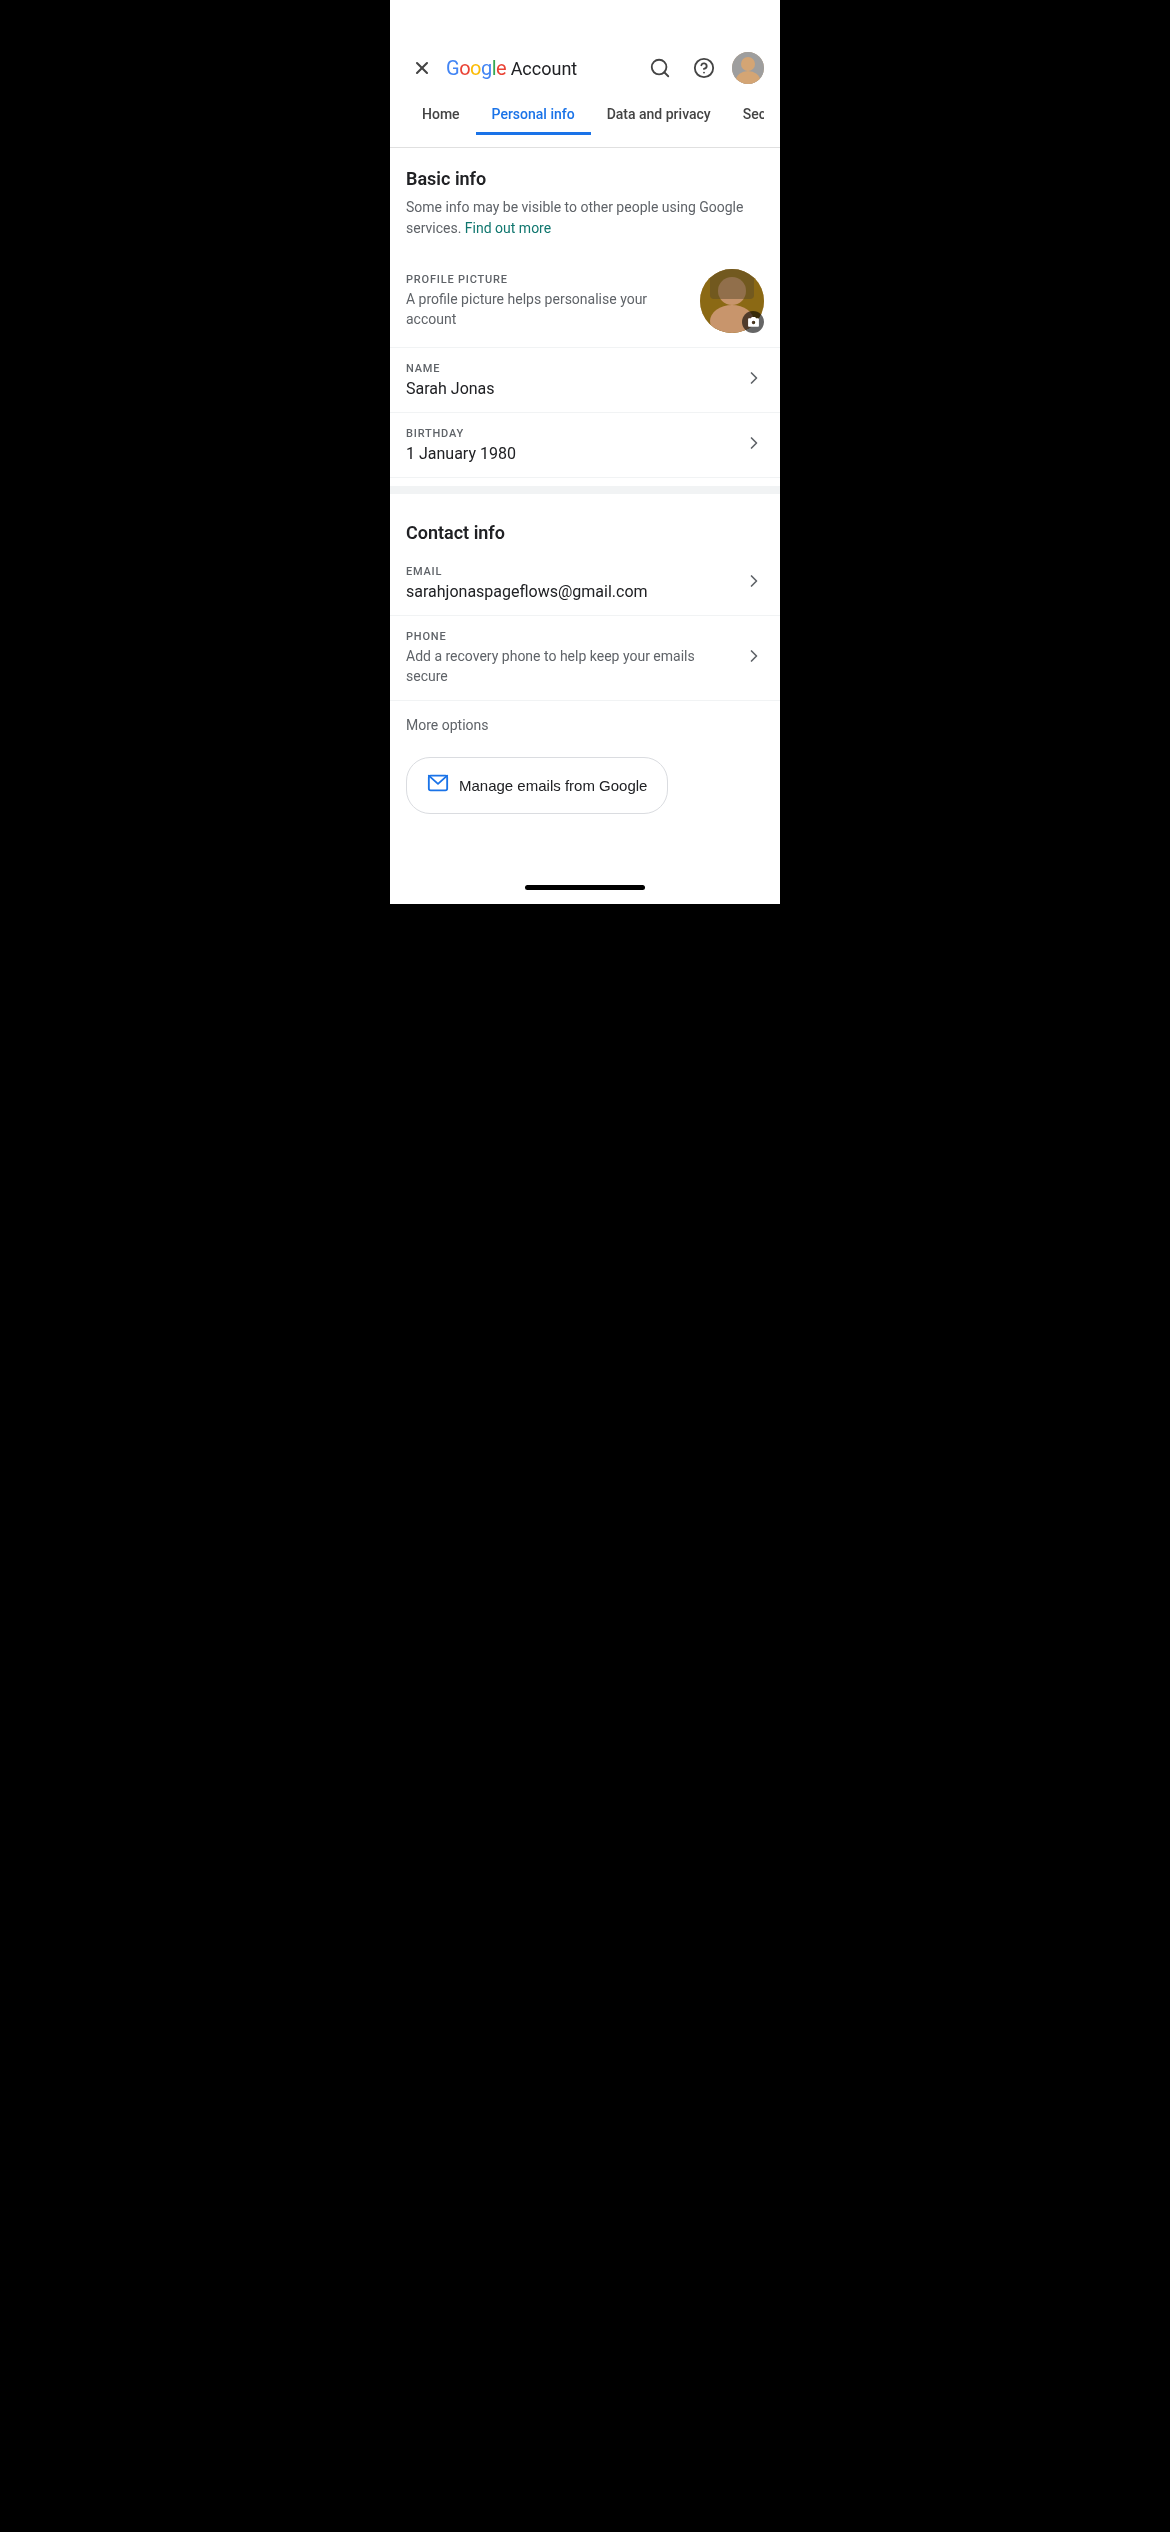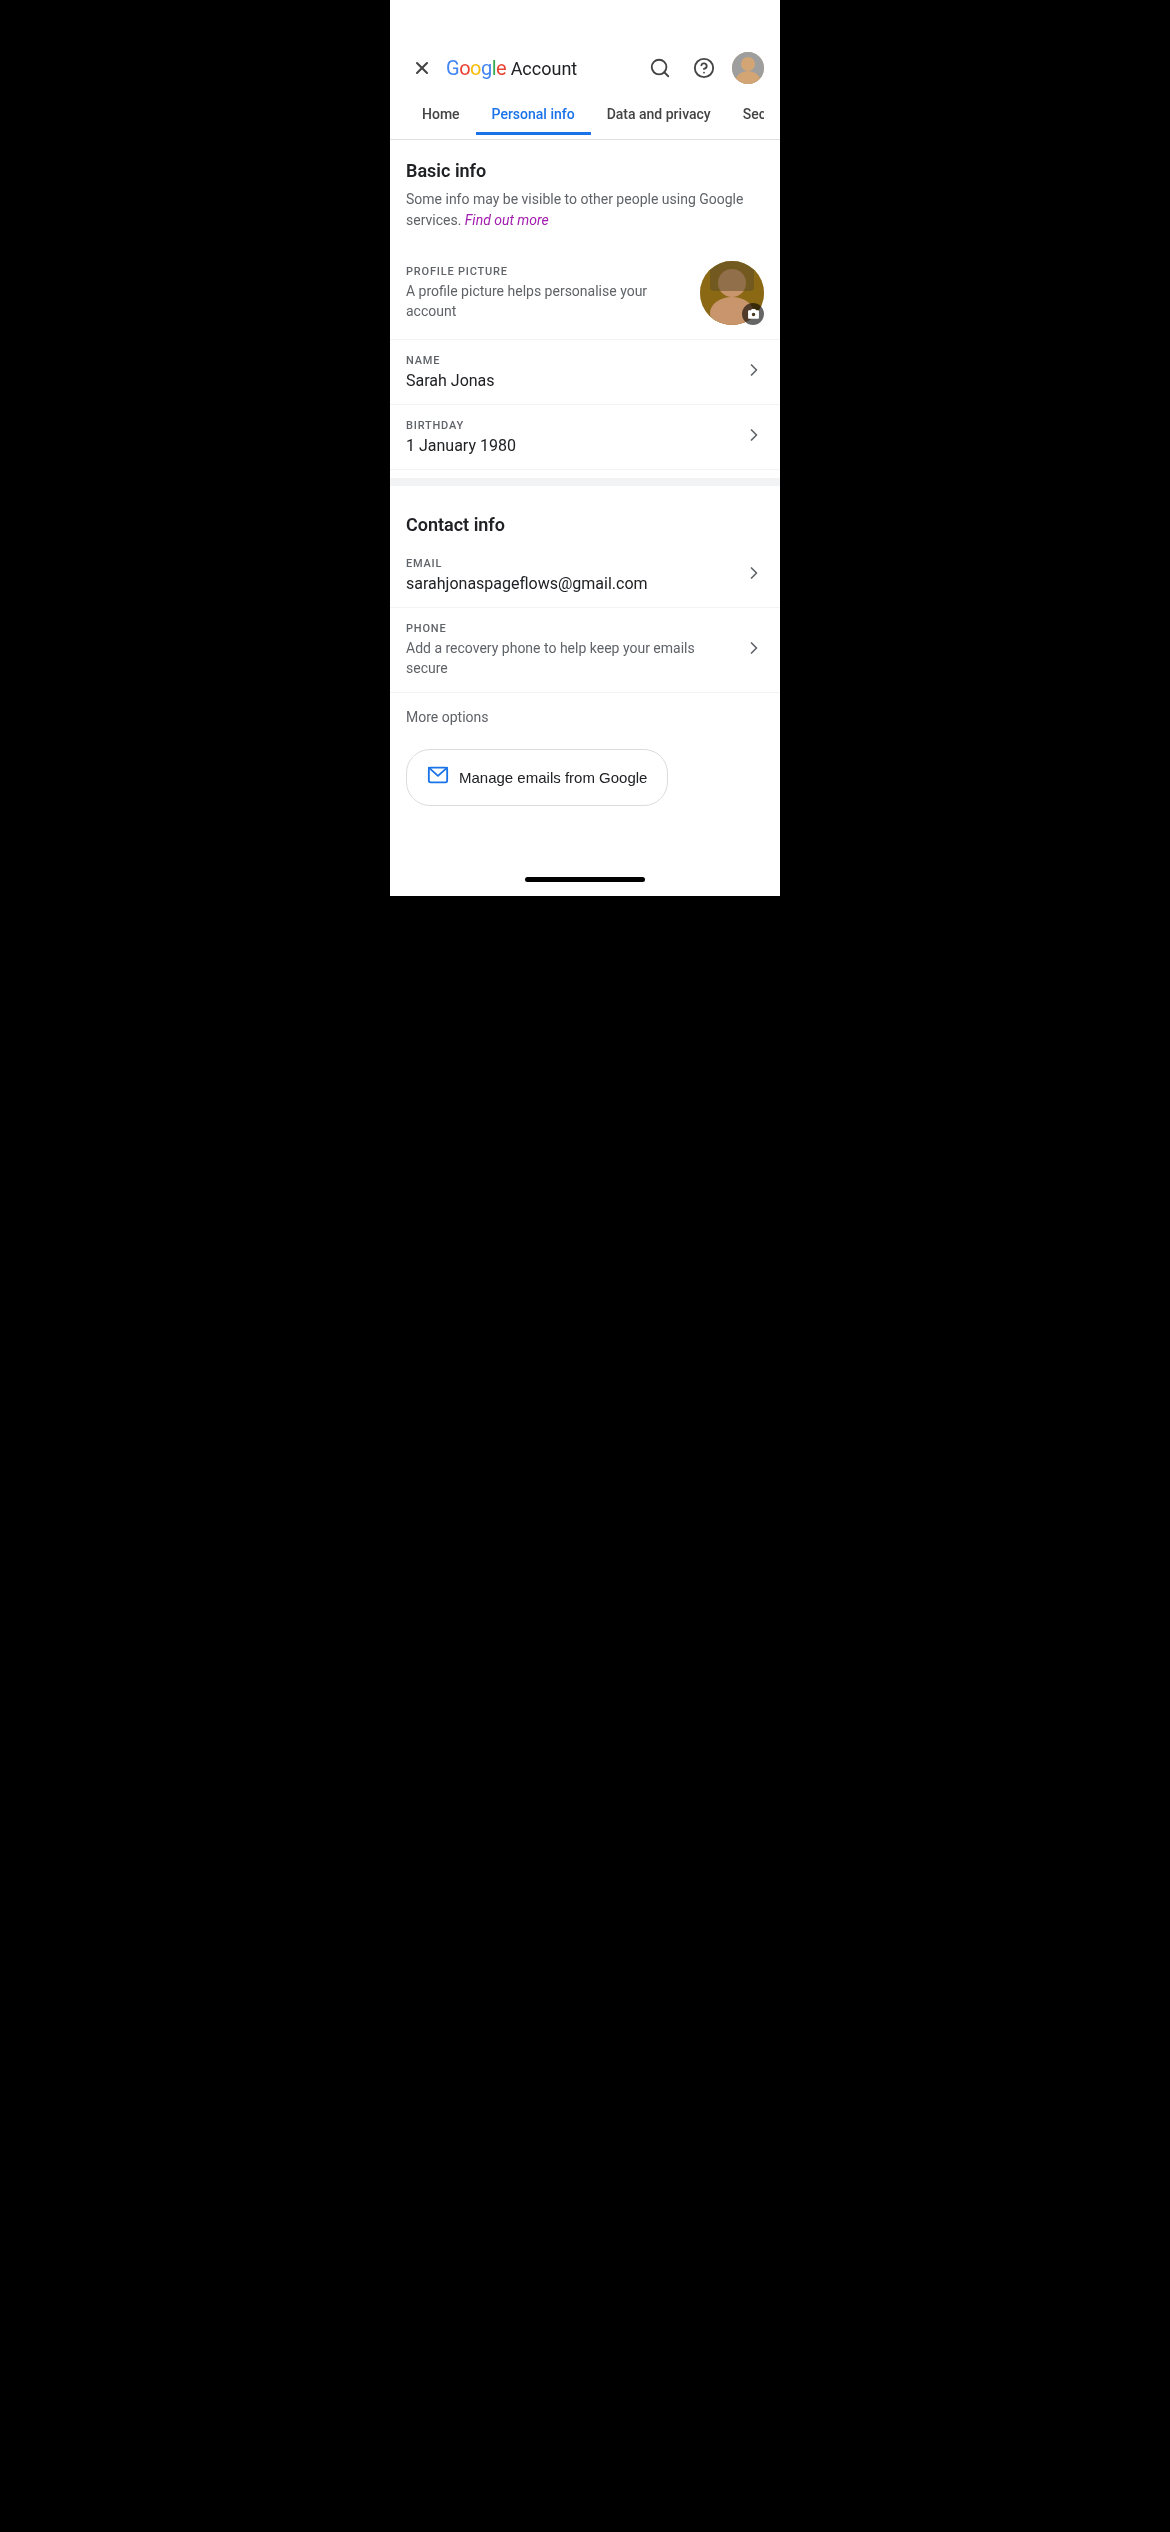--- a/index.html
+++ b/index.html
@@ -26,21 +26,21 @@
       overflow: hidden;
     }
 
     .status-bar {
       height: 44px;
       background: #fff;
     }
 
     .header {
       background: #fff;
-      padding: 8px 16px 4px 16px;
+      padding: 8px 16px 12px 16px;
       border-bottom: 1px solid #e0e0e0;
     }
 
     .header-top {
       display: flex;
       align-items: center;
       justify-content: space-between;
       padding-bottom: 8px;
     }
 
@@ -140,23 +140,22 @@
     }
 
     .section-desc {
       font-size: 14px;
       color: #5f6368;
       line-height: 1.5;
       margin-bottom: 16px;
     }
 
     .find-out-more {
-      color: #a21caf;
+      color: #0f766e;
       text-decoration: none;
-      font-style: italic;
     }
 
     .info-row {
       display: flex;
       align-items: center;
       justify-content: space-between;
       padding: 14px 16px;
       cursor: pointer;
       border-bottom: 1px solid #f1f3f4;
     }

